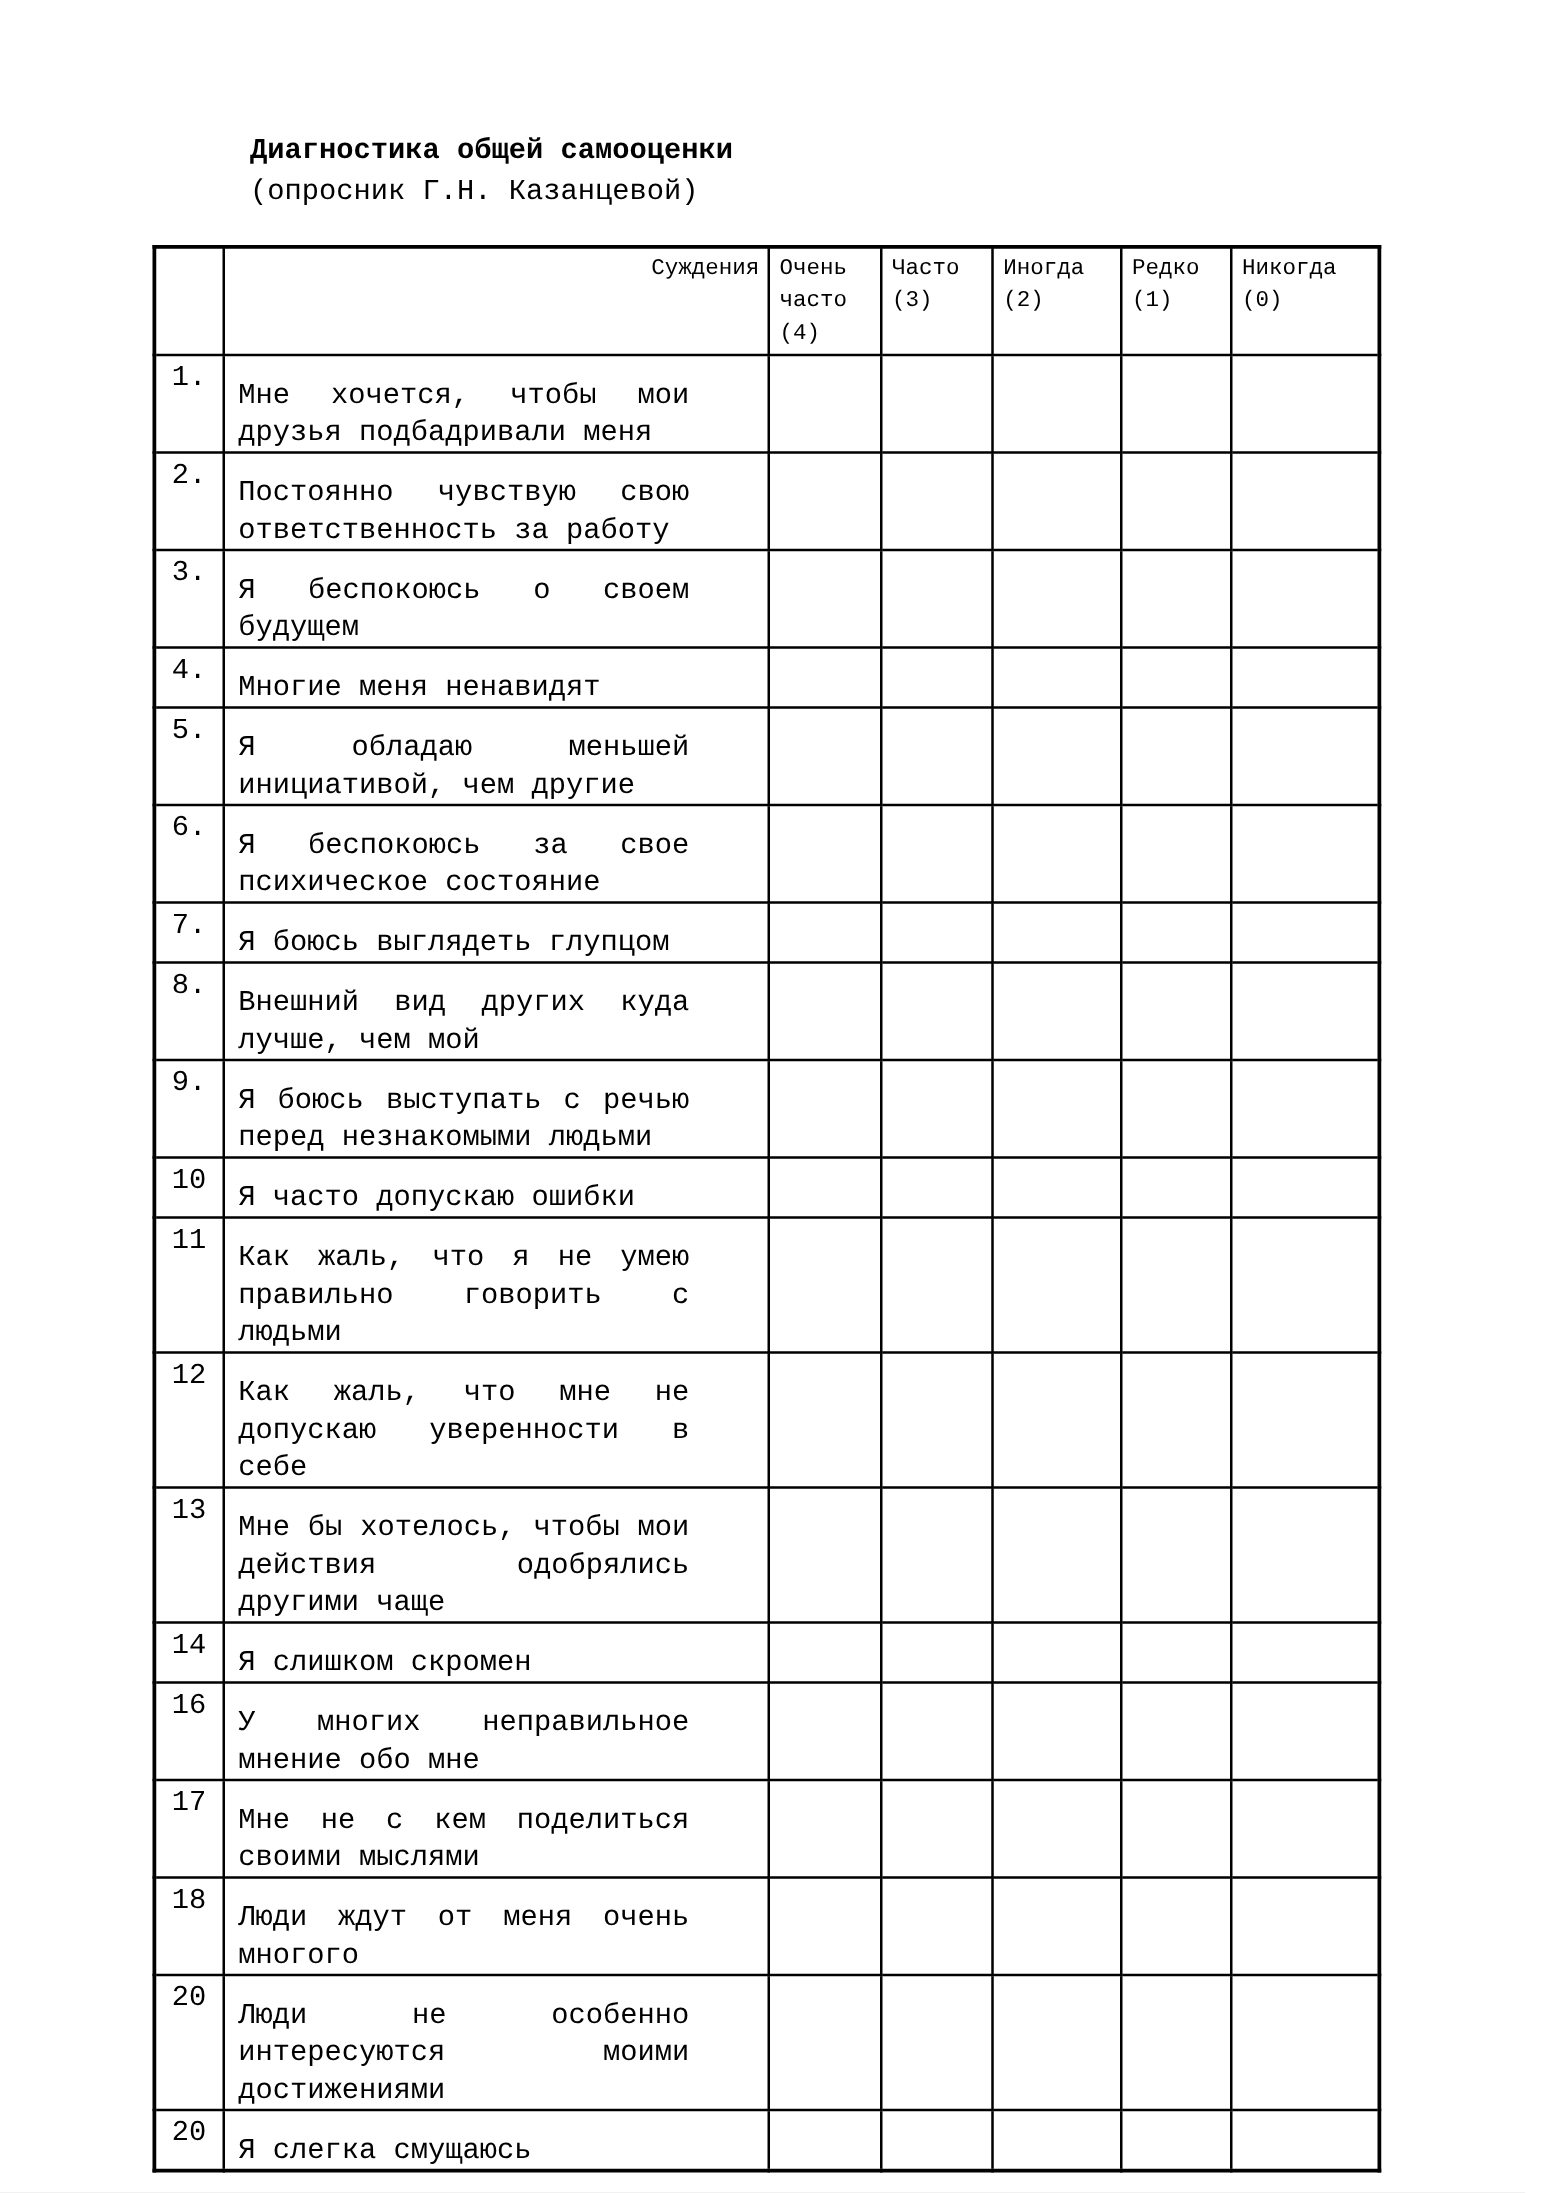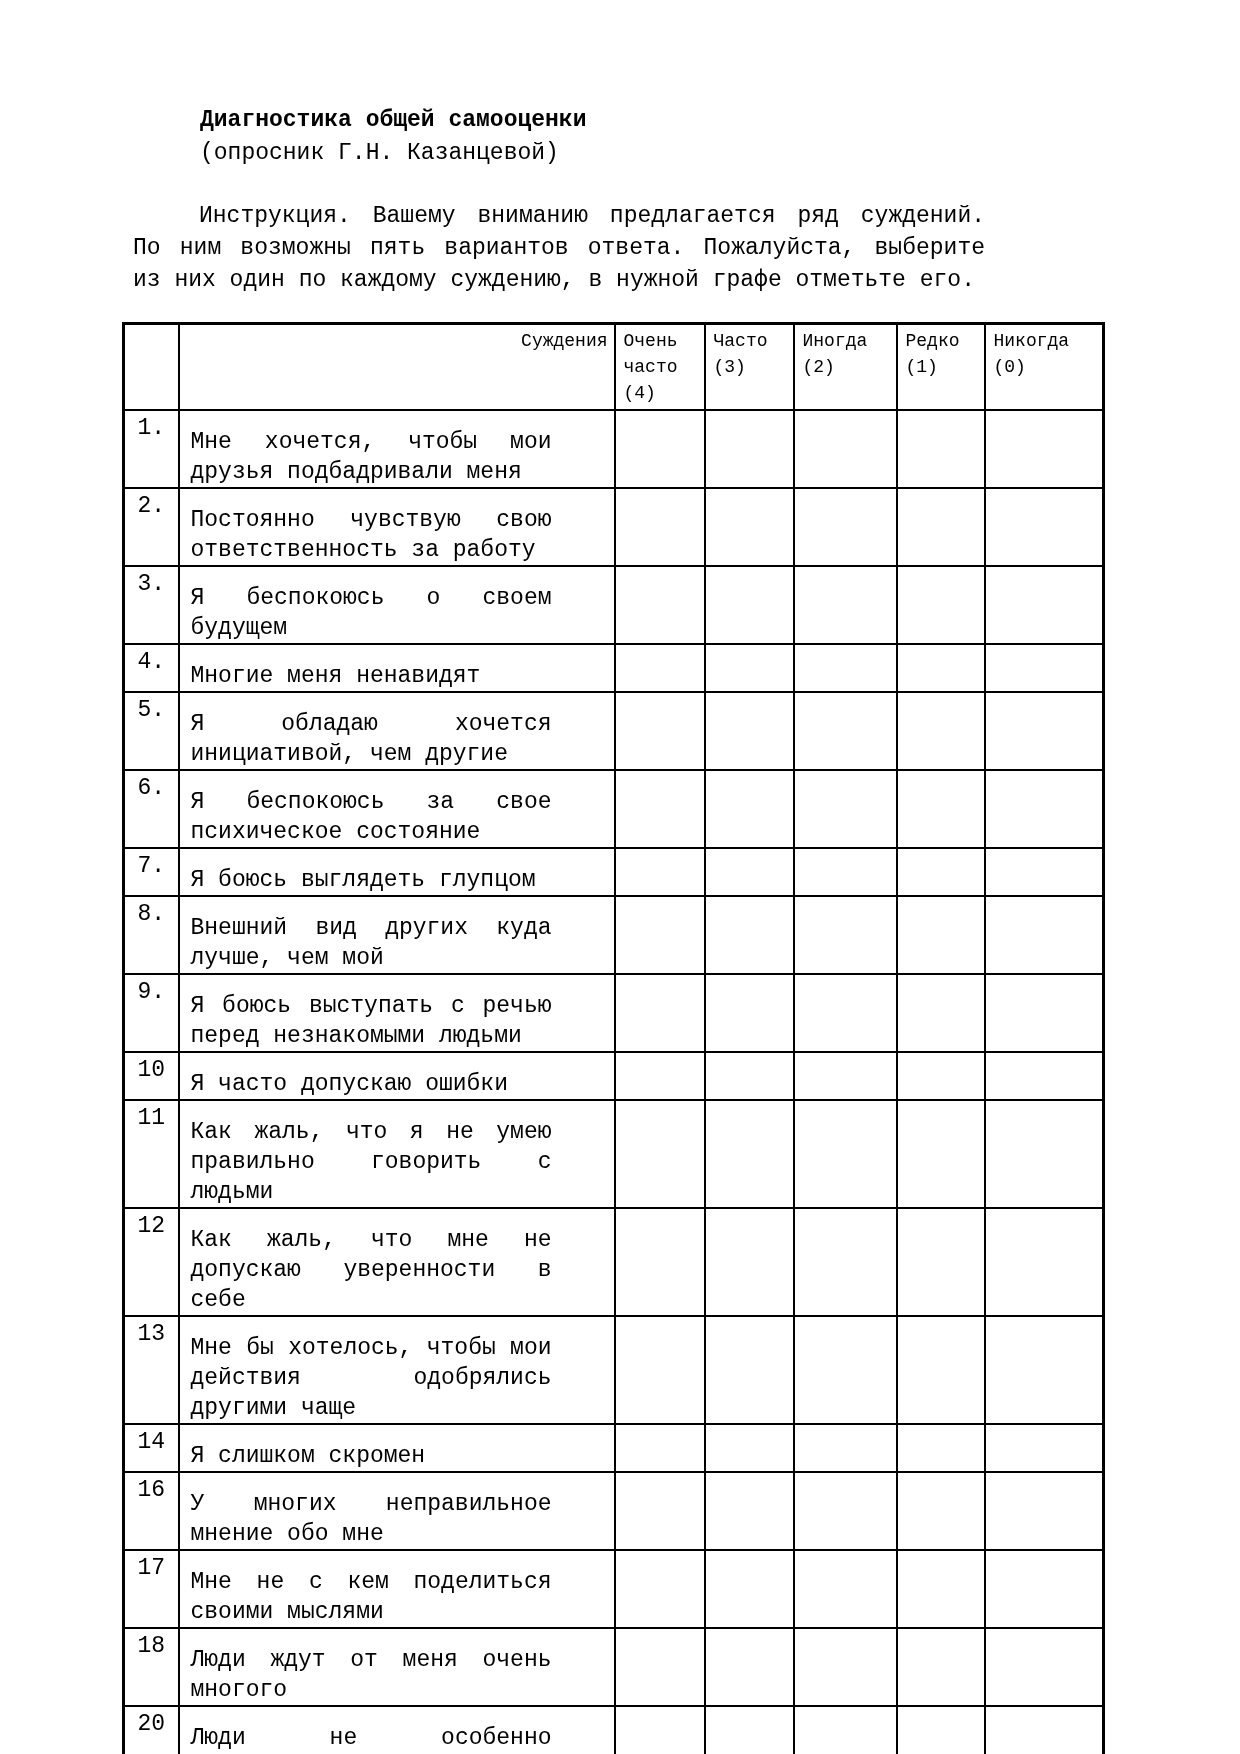--- a/index.html
+++ b/index.html
@@ -94,21 +94,20 @@
 </head>
 <body>
 
 <div class="page">
 
   <div class="heading">
     <h1 class="doc-title">Диагностика общей самооценки</h1>
     <div class="doc-subtitle">(опросник Г.Н. Казанцевой)</div>
   </div>
 
-  <p class="instruction">Инструкция. Вашему вниманию предлагается ряд суждений. По ним возможны пять вариантов ответа. Пожалуйста, выберите из них один по каждому суждению, в нужной графе отметьте его.</p>
 
   <table class="qtable">
     <colgroup>
       <col style="width:55px">
       <col style="width:436px">
       <col style="width:90px">
       <col style="width:89px">
       <col style="width:103px">
       <col style="width:88px">
       <col style="width:119px">
@@ -171,21 +170,21 @@
           <td class="num">4.</td>
           <td class="judgment">Многие меня ненавидят</td>
           <td class="answer-cell"></td>
           <td class="answer-cell"></td>
           <td class="answer-cell"></td>
           <td class="answer-cell"></td>
           <td class="answer-cell"></td>
         </tr>
         <tr>
           <td class="num">5.</td>
-          <td class="judgment">Я обладаю хочется инициативой, чем другие</td>
+          <td class="judgment">Я обладаю меньшей инициативой, чем другие</td>
           <td class="answer-cell"></td>
           <td class="answer-cell"></td>
           <td class="answer-cell"></td>
           <td class="answer-cell"></td>
           <td class="answer-cell"></td>
         </tr>
         <tr>
           <td class="num">6.</td>
           <td class="judgment">Я беспокоюсь за свое психическое состояние</td>
           <td class="answer-cell"></td>

